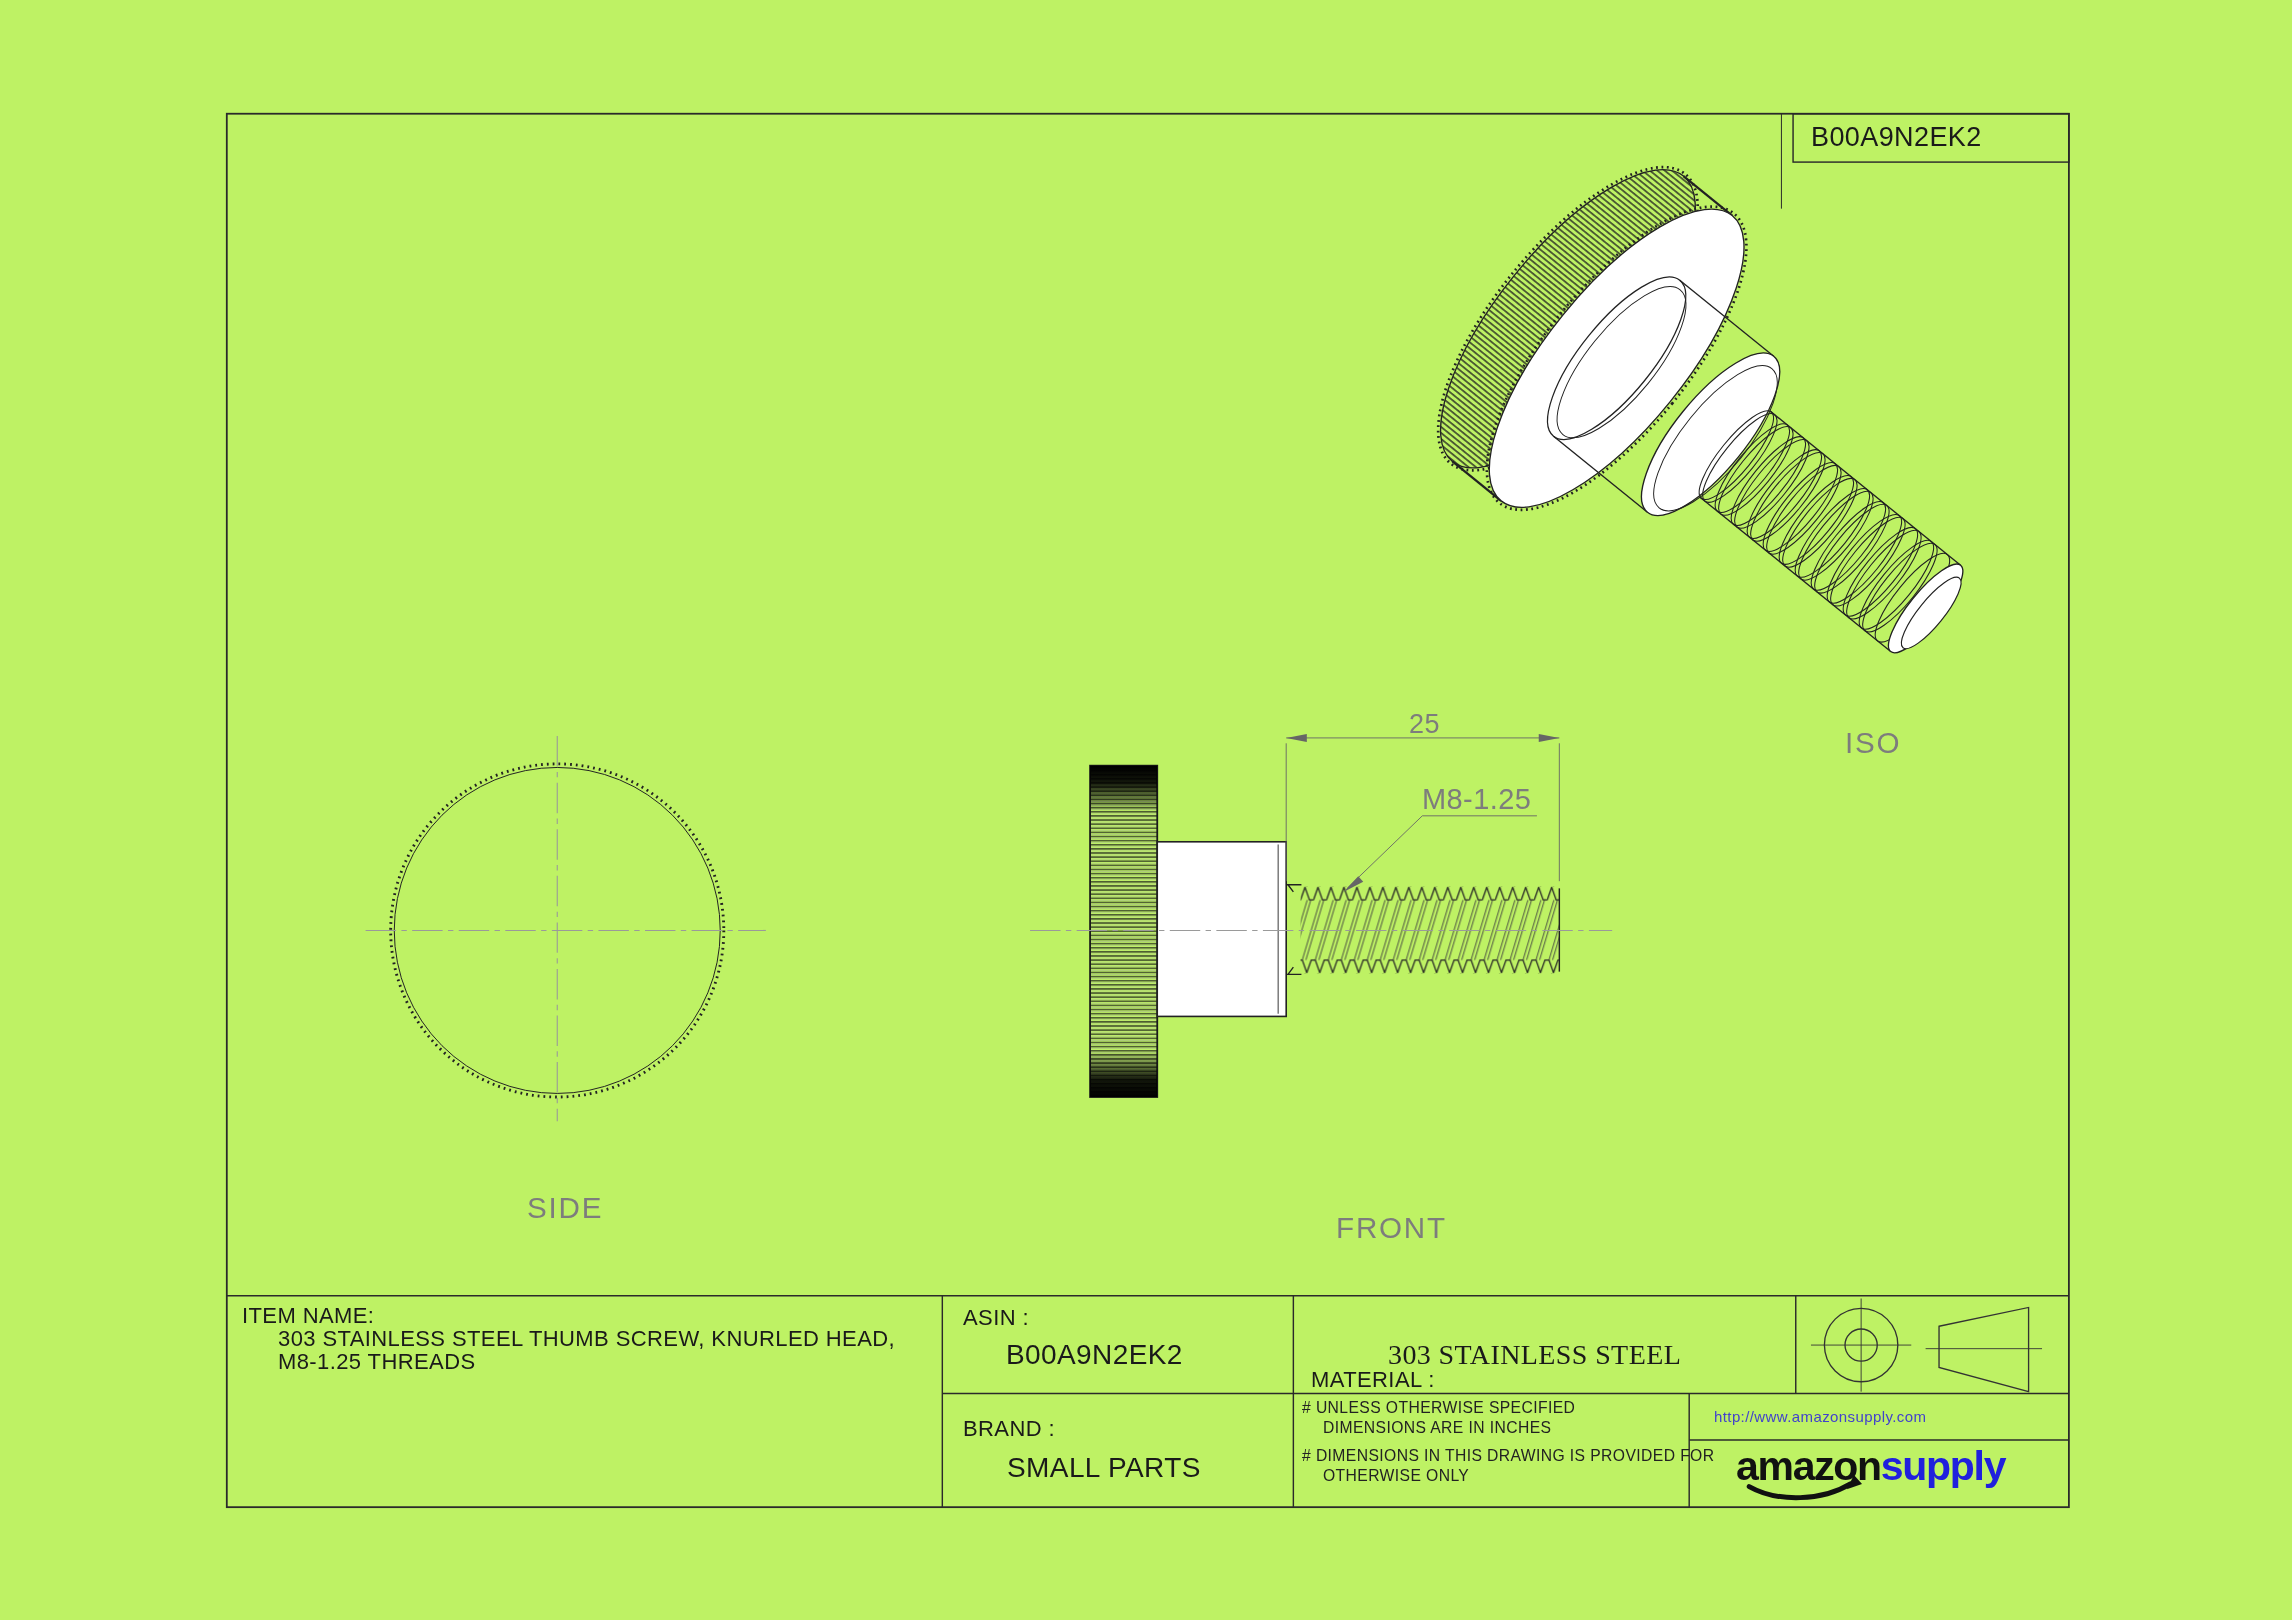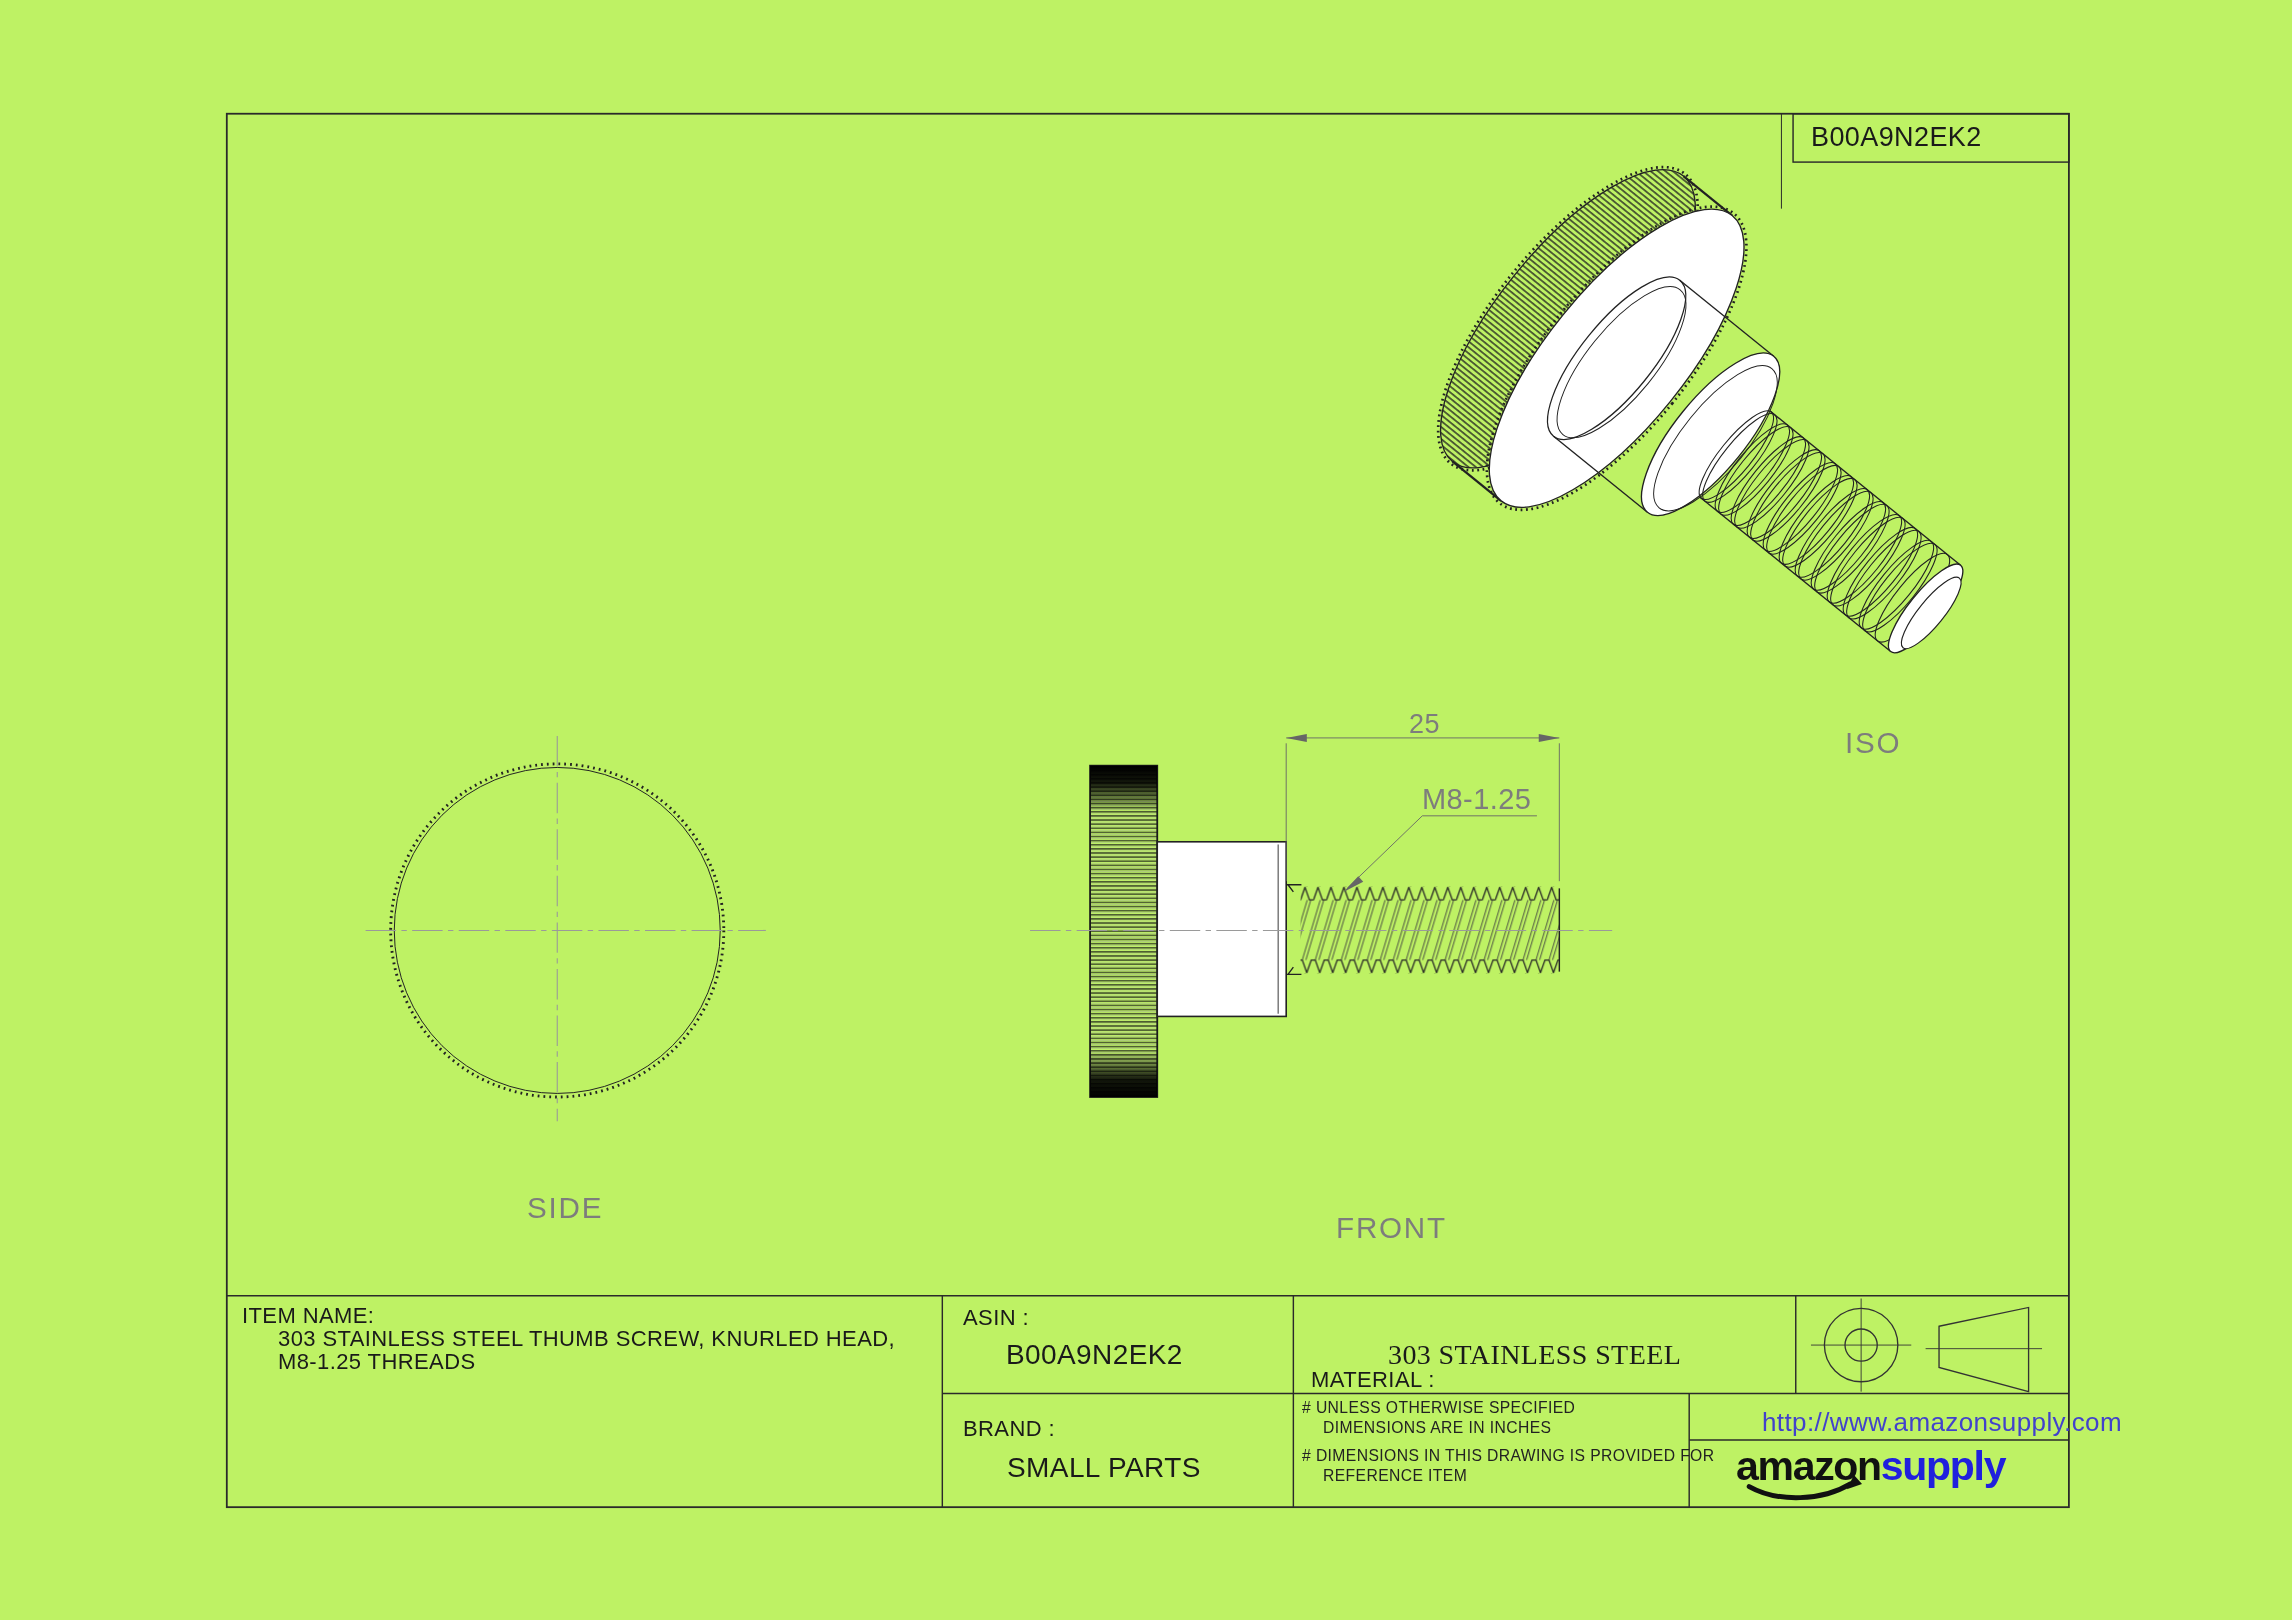--- a/index.html
+++ b/index.html
@@ -7,21 +7,21 @@
         font-family:"Liberation Sans",sans-serif;}
   .page svg{position:absolute;left:0;top:0;}
   .t{position:absolute;white-space:nowrap;color:#1a1a1a;line-height:1;letter-spacing:0.4px;}
   .blue{color:#4242cc;}
   .f-label{font-size:22px;}
   .f-value{font-size:28px;}
   .f-note{font-size:15.7px;color:#222;}
   .f-view{font-size:29.6px;color:#7d7d7d;letter-spacing:1.8px;}
   .f-dim{font-size:27px;color:#7d7d7d;}
   .f-dwg{font-size:27px;}
-  .f-url{font-size:26px;margin-left:48px;}
+  .f-url{font-size:15px;}
   .logo{position:absolute;left:1736px;top:1443px;font-size:41px;font-weight:bold;letter-spacing:-1.3px;}
   .logo .black{color:#111111;}
   .logo .lblue{color:#2020dd;}
 </style>
 </head>
 <body>
 
 <div class="page">
 
   <svg width="2293" height="1620" viewBox="0 0 2560 1809">
@@ -179,20 +179,20 @@
 
   <div class="t f-label" style="left:1311px;top:1369px;">MATERIAL :</div>
   <div class="t f-value" style="left:1388px;top:1341px;font-family:Liberation Serif, serif;">303 STAINLESS STEEL</div>
 
   <div class="t f-label" style="left:963px;top:1418px;text-align:center;">BRAND :</div>
   <div class="t f-value" style="left:1007px;top:1454px;">SMALL PARTS</div>
 
   <div class="t f-note" style="left:1302px;top:1400px;"># UNLESS OTHERWISE SPECIFIED</div>
   <div class="t f-note" style="left:1323px;top:1420px;">DIMENSIONS ARE IN INCHES</div>
   <div class="t f-note" style="left:1302px;top:1448px;"># DIMENSIONS IN THIS DRAWING IS PROVIDED FOR</div>
-  <div class="t f-note" style="left:1323px;top:1468px;">REFERENCE ITEM</div>
+  <div class="t f-note" style="left:1323px;top:1468px;">OTHERWISE ONLY</div>
 
   <div class="t f-url blue" style="left:1714px;top:1409px;">http://www.amazonsupply.com</div>
 
   <div class="logo"><span class="black">amazon</span><span class="lblue">supply</span></div>
 
 </div>
 
 
 </body></html>

